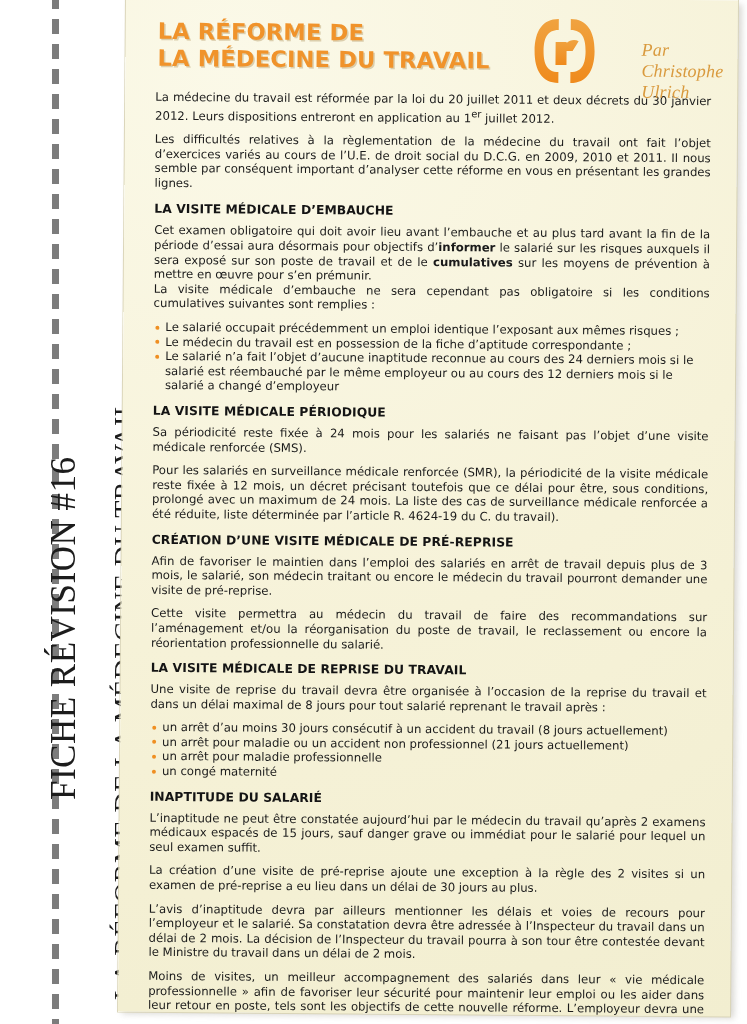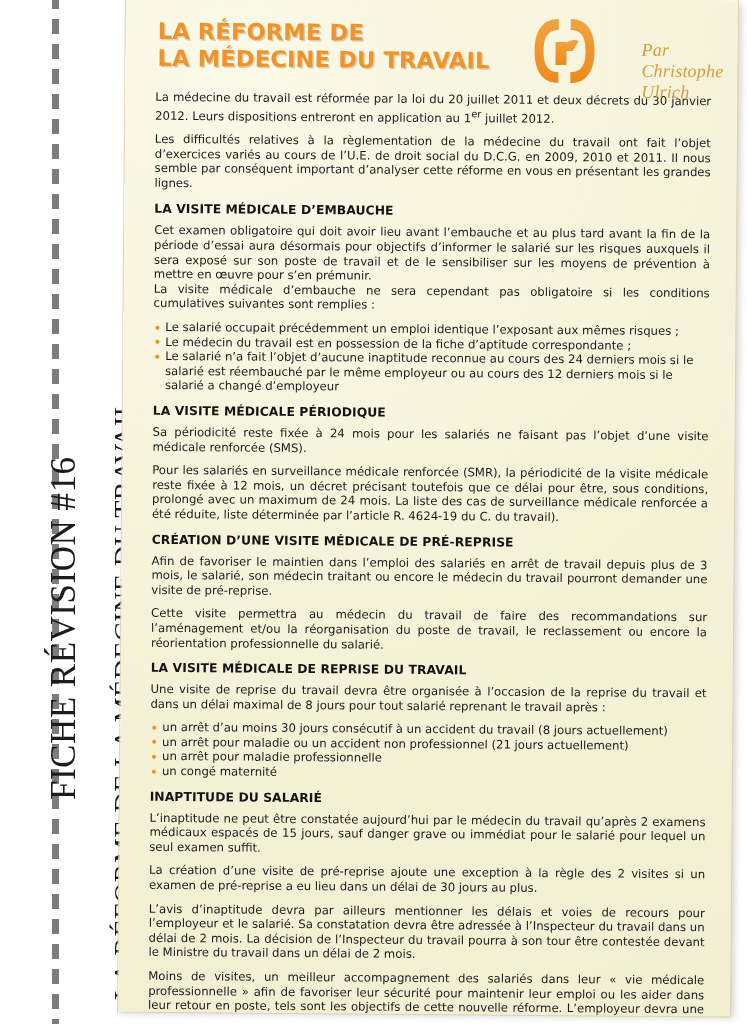--- a/index.html
+++ b/index.html
@@ -173,21 +173,21 @@
     content: "";
     position: absolute;
     left: 2px;
     top: 5.5px;
     width: 4px;
     height: 4px;
     border-radius: 50%;
     background: #ef8f22;
   }
 
-  b { font-weight: normal; }
+  b { font-weight: bold; }
 </style>
 </head>
 <body>
 
 <div class="left-margin">
   <div class="dashed-rule"></div>
   <div class="vert-text vert-fiche">FICHE RÉVISION #16</div>
   <div class="vert-text vert-reforme">LA RÉFORME DE LA MÉDECINE DU TRAVAIL</div>
 </div>
 
@@ -219,21 +219,21 @@
         <div class="byline">Par Christophe Ulrich</div>
       </div>
 
       <div class="body-col">
 
         <p class="para">La médecine du travail est réformée par la loi du 20 juillet 2011 et deux décrets du 30 janvier 2012. Leurs dispositions entreront en application au 1<sup style="font-size:10px">er</sup> juillet 2012.</p>
 
         <p class="para">Les difficultés relatives à la règlementation de la médecine du travail ont fait l’objet d’exercices variés au cours de l’U.E. de droit social du D.C.G. en 2009, 2010 et 2011. Il nous semble par conséquent important d’analyser cette réforme en vous en présentant les grandes lignes.</p>
 
         <h2 class="sec-head first">LA VISITE MÉDICALE D’EMBAUCHE</h2>
-        <p class="para tight">Cet examen obligatoire qui doit avoir lieu avant l’embauche et au plus tard avant la fin de la période d’essai aura désormais pour objectifs d’<b>informer</b> le salarié sur les risques auxquels il sera exposé sur son poste de travail et de le <b>sensibiliser</b> sur les moyens de prévention à mettre en œuvre pour s’en prémunir.</p>
+        <p class="para tight">Cet examen obligatoire qui doit avoir lieu avant l’embauche et au plus tard avant la fin de la période d’essai aura désormais pour objectifs d’<b>informer</b> le salarié sur les risques auxquels il sera exposé sur son poste de travail et de le <b>cumulatives</b> sur les moyens de prévention à mettre en œuvre pour s’en prémunir.</p>
         <p class="para">La visite médicale d’embauche ne sera cependant pas obligatoire si les conditions cumulatives suivantes sont remplies :</p>
         <ul class="bullets">
           <li>Le salarié occupait précédemment un emploi identique l’exposant aux mêmes risques ;</li>
           <li>Le médecin du travail est en possession de la fiche d’aptitude correspondante ;</li>
           <li>Le salarié n’a fait l’objet d’aucune inaptitude reconnue au cours des 24 derniers mois si le salarié est réembauché par le même employeur ou au cours des 12 derniers mois si le salarié a changé d’employeur</li>
         </ul>
 
         <h2 class="sec-head">LA VISITE MÉDICALE PÉRIODIQUE</h2>
         <p class="para">Sa périodicité reste fixée à 24 mois pour les salariés ne faisant pas l’objet d’une visite médicale renforcée (SMS).</p>
         <p class="para">Pour les salariés en surveillance médicale renforcée (SMR), la périodicité de la visite médicale reste fixée à 12 mois, un décret précisant toutefois que ce délai pour être, sous conditions, prolongé avec un maximum de 24 mois. La liste des cas de surveillance médicale renforcée a été réduite, liste déterminée par l’article R. 4624-19 du C. du travail).</p>

